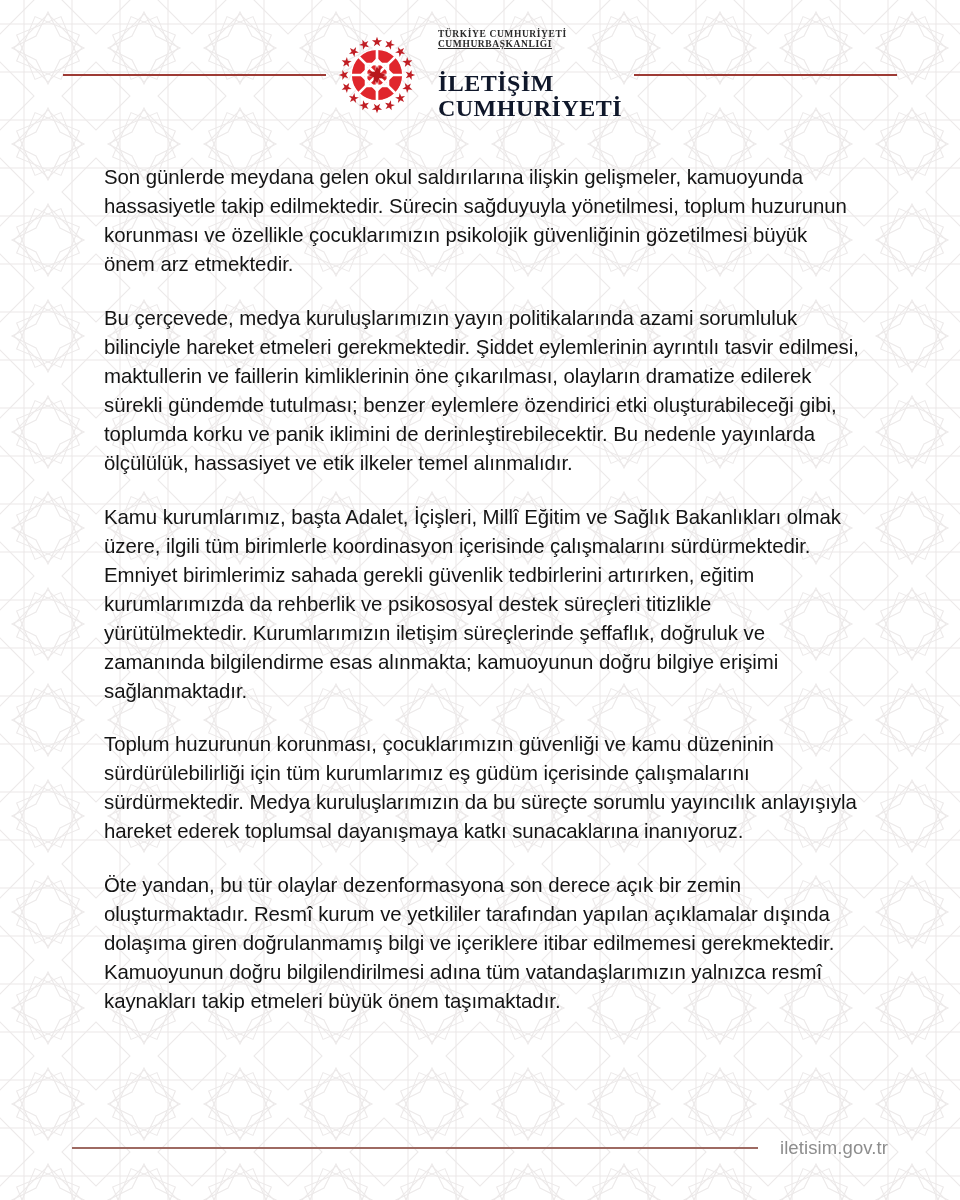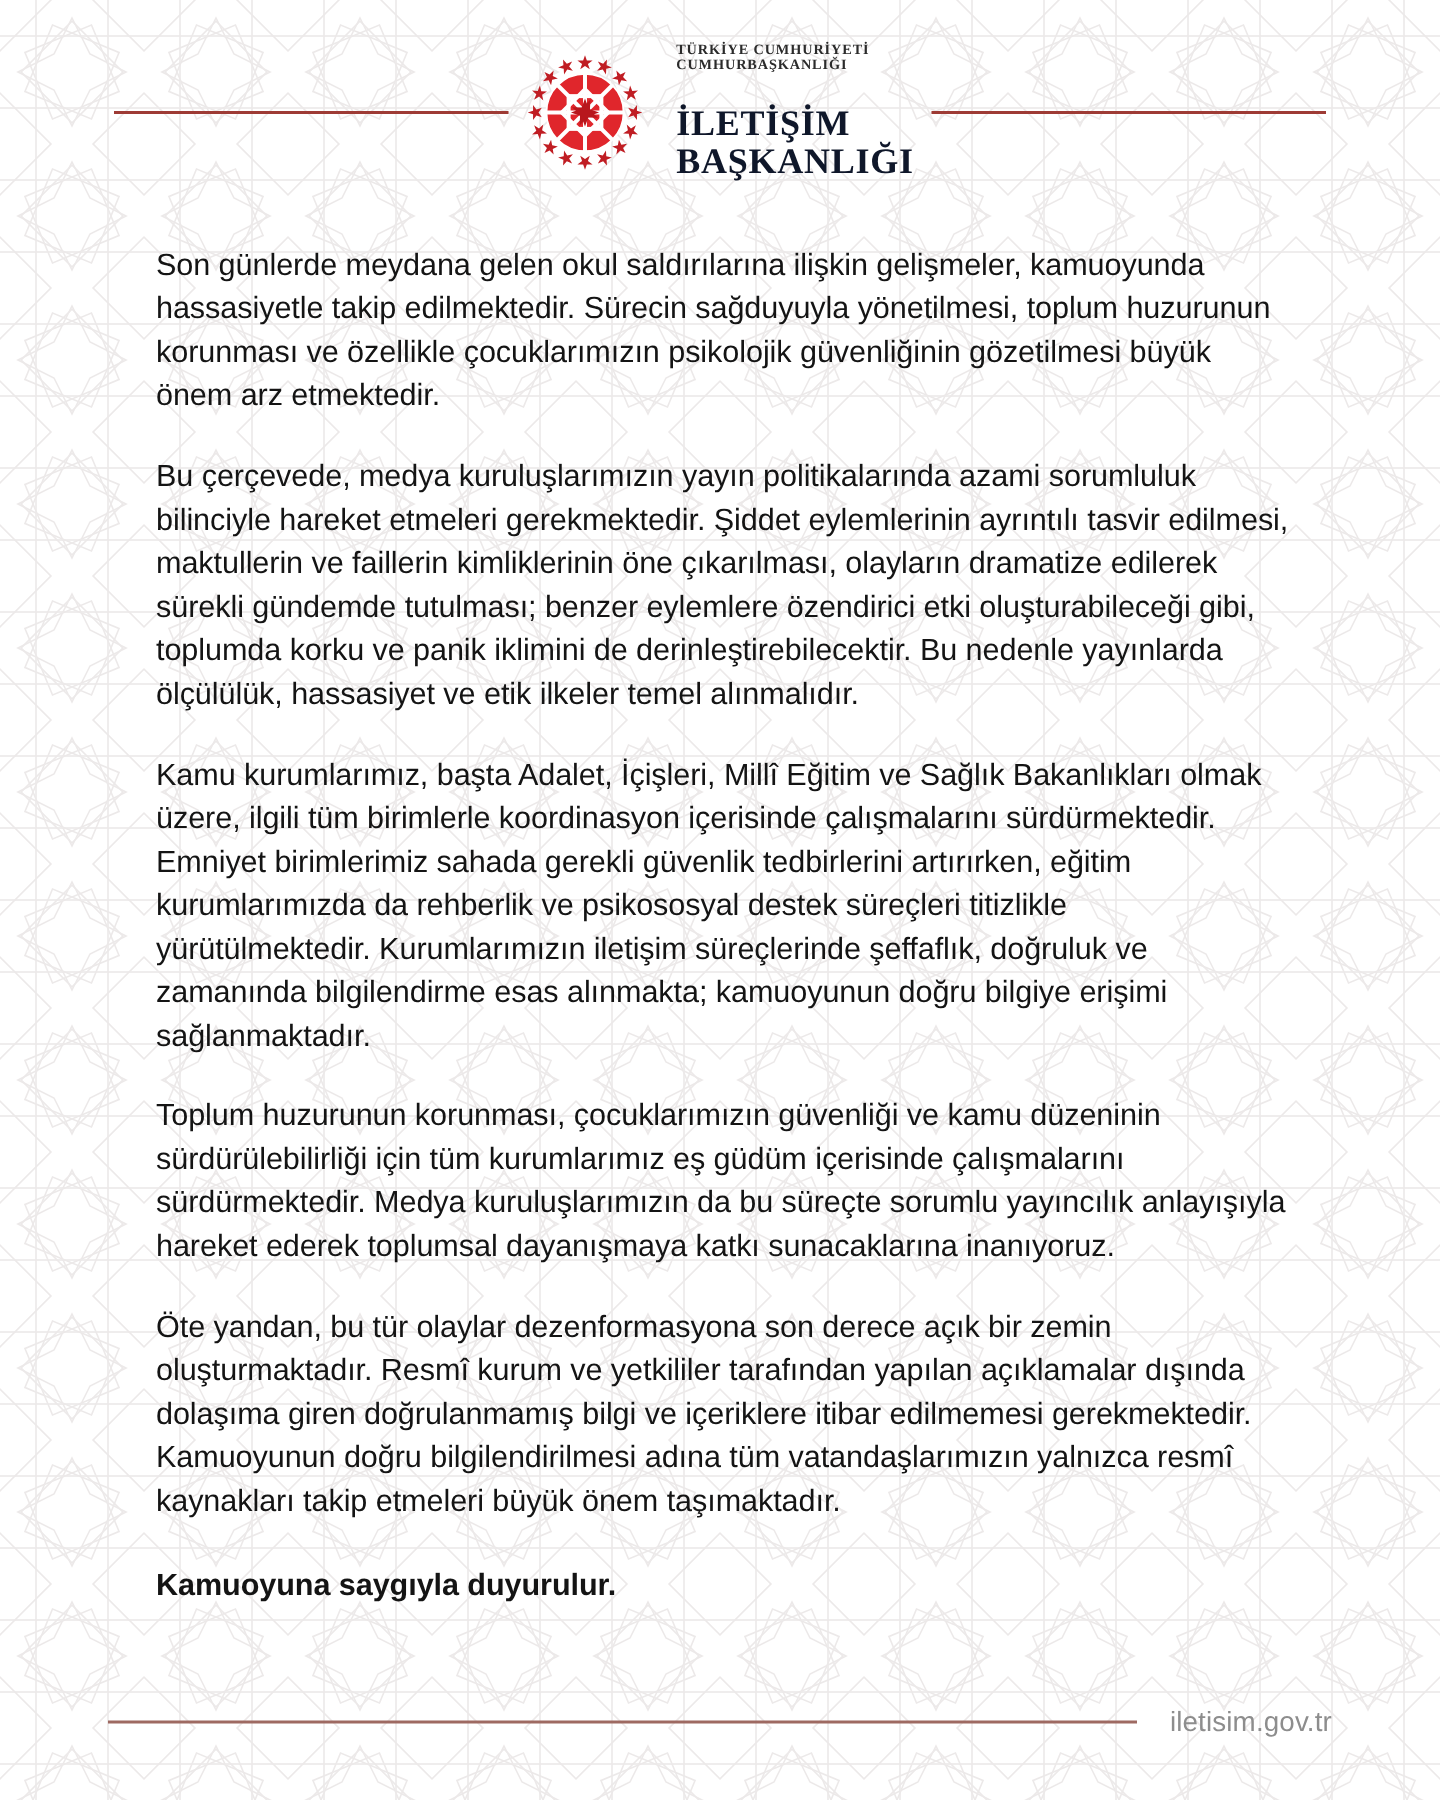--- a/index.html
+++ b/index.html
@@ -74,21 +74,21 @@
   }
   .brand-line-1, .brand-line-2 {
     font-family: "Liberation Serif", serif;
     font-size: 9.5px;
     letter-spacing: 0.6px;
     color: #2b2b2b;
     font-weight: 700;
     text-transform: uppercase;
   }
   .brand-line-1 { margin-bottom: 1px; }
-  .brand-line-2 { margin-bottom: 21px; }
+  .brand-line-2 { margin-bottom: 21px; text-decoration: underline; }
   .brand-big-1, .brand-big-2 {
     font-family: "Liberation Serif", serif;
     font-size: 24px;
     font-weight: 700;
     color: #0f172a;
     letter-spacing: 0.5px;
     line-height: 1.04;
   }
 
   
@@ -214,35 +214,34 @@
             <polygon points="50,38 53.2,46.8 62,50 53.2,53.2 50,62 46.8,53.2 38,50 46.8,46.8" transform="rotate(22.5 50 50)"></polygon>
           </g>
           <circle cx="50" cy="50" r="33" fill="none" stroke="#ffffff" stroke-width="1.6"></circle>
         </g>
       </svg>
 
       <div id="brand-text">
         <div class="brand-line-1">TÜRKİYE CUMHURİYETİ</div>
         <div class="brand-line-2">CUMHURBAŞKANLIĞI</div>
         <div class="brand-big-1">İLETİŞİM</div>
-        <div class="brand-big-2">BAŞKANLIĞI</div>
+        <div class="brand-big-2">CUMHURİYETİ</div>
       </div>
 
     </div>
 
     <div class="rule rule-right"></div>
   </div>
 
   <div id="content">
     <p class="para">Son günlerde meydana gelen okul saldırılarına ilişkin gelişmeler, kamuoyunda hassasiyetle takip edilmektedir. Sürecin sağduyuyla yönetilmesi, toplum huzurunun korunması ve özellikle çocuklarımızın psikolojik güvenliğinin gözetilmesi büyük önem arz etmektedir.</p>
     <p class="para">Bu çerçevede, medya kuruluşlarımızın yayın politikalarında azami sorumluluk bilinciyle hareket etmeleri gerekmektedir. Şiddet eylemlerinin ayrıntılı tasvir edilmesi, maktullerin ve faillerin kimliklerinin öne çıkarılması, olayların dramatize edilerek sürekli gündemde tutulması; benzer eylemlere özendirici etki oluşturabileceği gibi, toplumda korku ve panik iklimini de derinleştirebilecektir. Bu nedenle yayınlarda ölçülülük, hassasiyet ve etik ilkeler temel alınmalıdır.</p>
     <p class="para">Kamu kurumlarımız, başta Adalet, İçişleri, Millî Eğitim ve Sağlık Bakanlıkları olmak üzere, ilgili tüm birimlerle koordinasyon içerisinde çalışmalarını sürdürmektedir. Emniyet birimlerimiz sahada gerekli güvenlik tedbirlerini artırırken, eğitim kurumlarımızda da rehberlik ve psikososyal destek süreçleri titizlikle yürütülmektedir. Kurumlarımızın iletişim süreçlerinde şeffaflık, doğruluk ve zamanında bilgilendirme esas alınmakta; kamuoyunun doğru bilgiye erişimi sağlanmaktadır.</p>
     <p class="para">Toplum huzurunun korunması, çocuklarımızın güvenliği ve kamu düzeninin sürdürülebilirliği için tüm kurumlarımız eş güdüm içerisinde çalışmalarını sürdürmektedir. Medya kuruluşlarımızın da bu süreçte sorumlu yayıncılık anlayışıyla hareket ederek toplumsal dayanışmaya katkı sunacaklarına inanıyoruz.</p>
     <p class="para">Öte yandan, bu tür olaylar dezenformasyona son derece açık bir zemin oluşturmaktadır. Resmî kurum ve yetkililer tarafından yapılan açıklamalar dışında dolaşıma giren doğrulanmamış bilgi ve içeriklere itibar edilmemesi gerekmektedir. Kamuoyunun doğru bilgilendirilmesi adına tüm vatandaşlarımızın yalnızca resmî kaynakları takip etmeleri büyük önem taşımaktadır.</p>
-    <p class="para closing">Kamuoyuna saygıyla duyurulur.</p>
   </div>
 
   <div id="footer">
     <div id="footer-rule"></div>
     <div id="footer-url">iletisim.gov.tr</div>
   </div>
 
 </div>
 
 </body></html>

